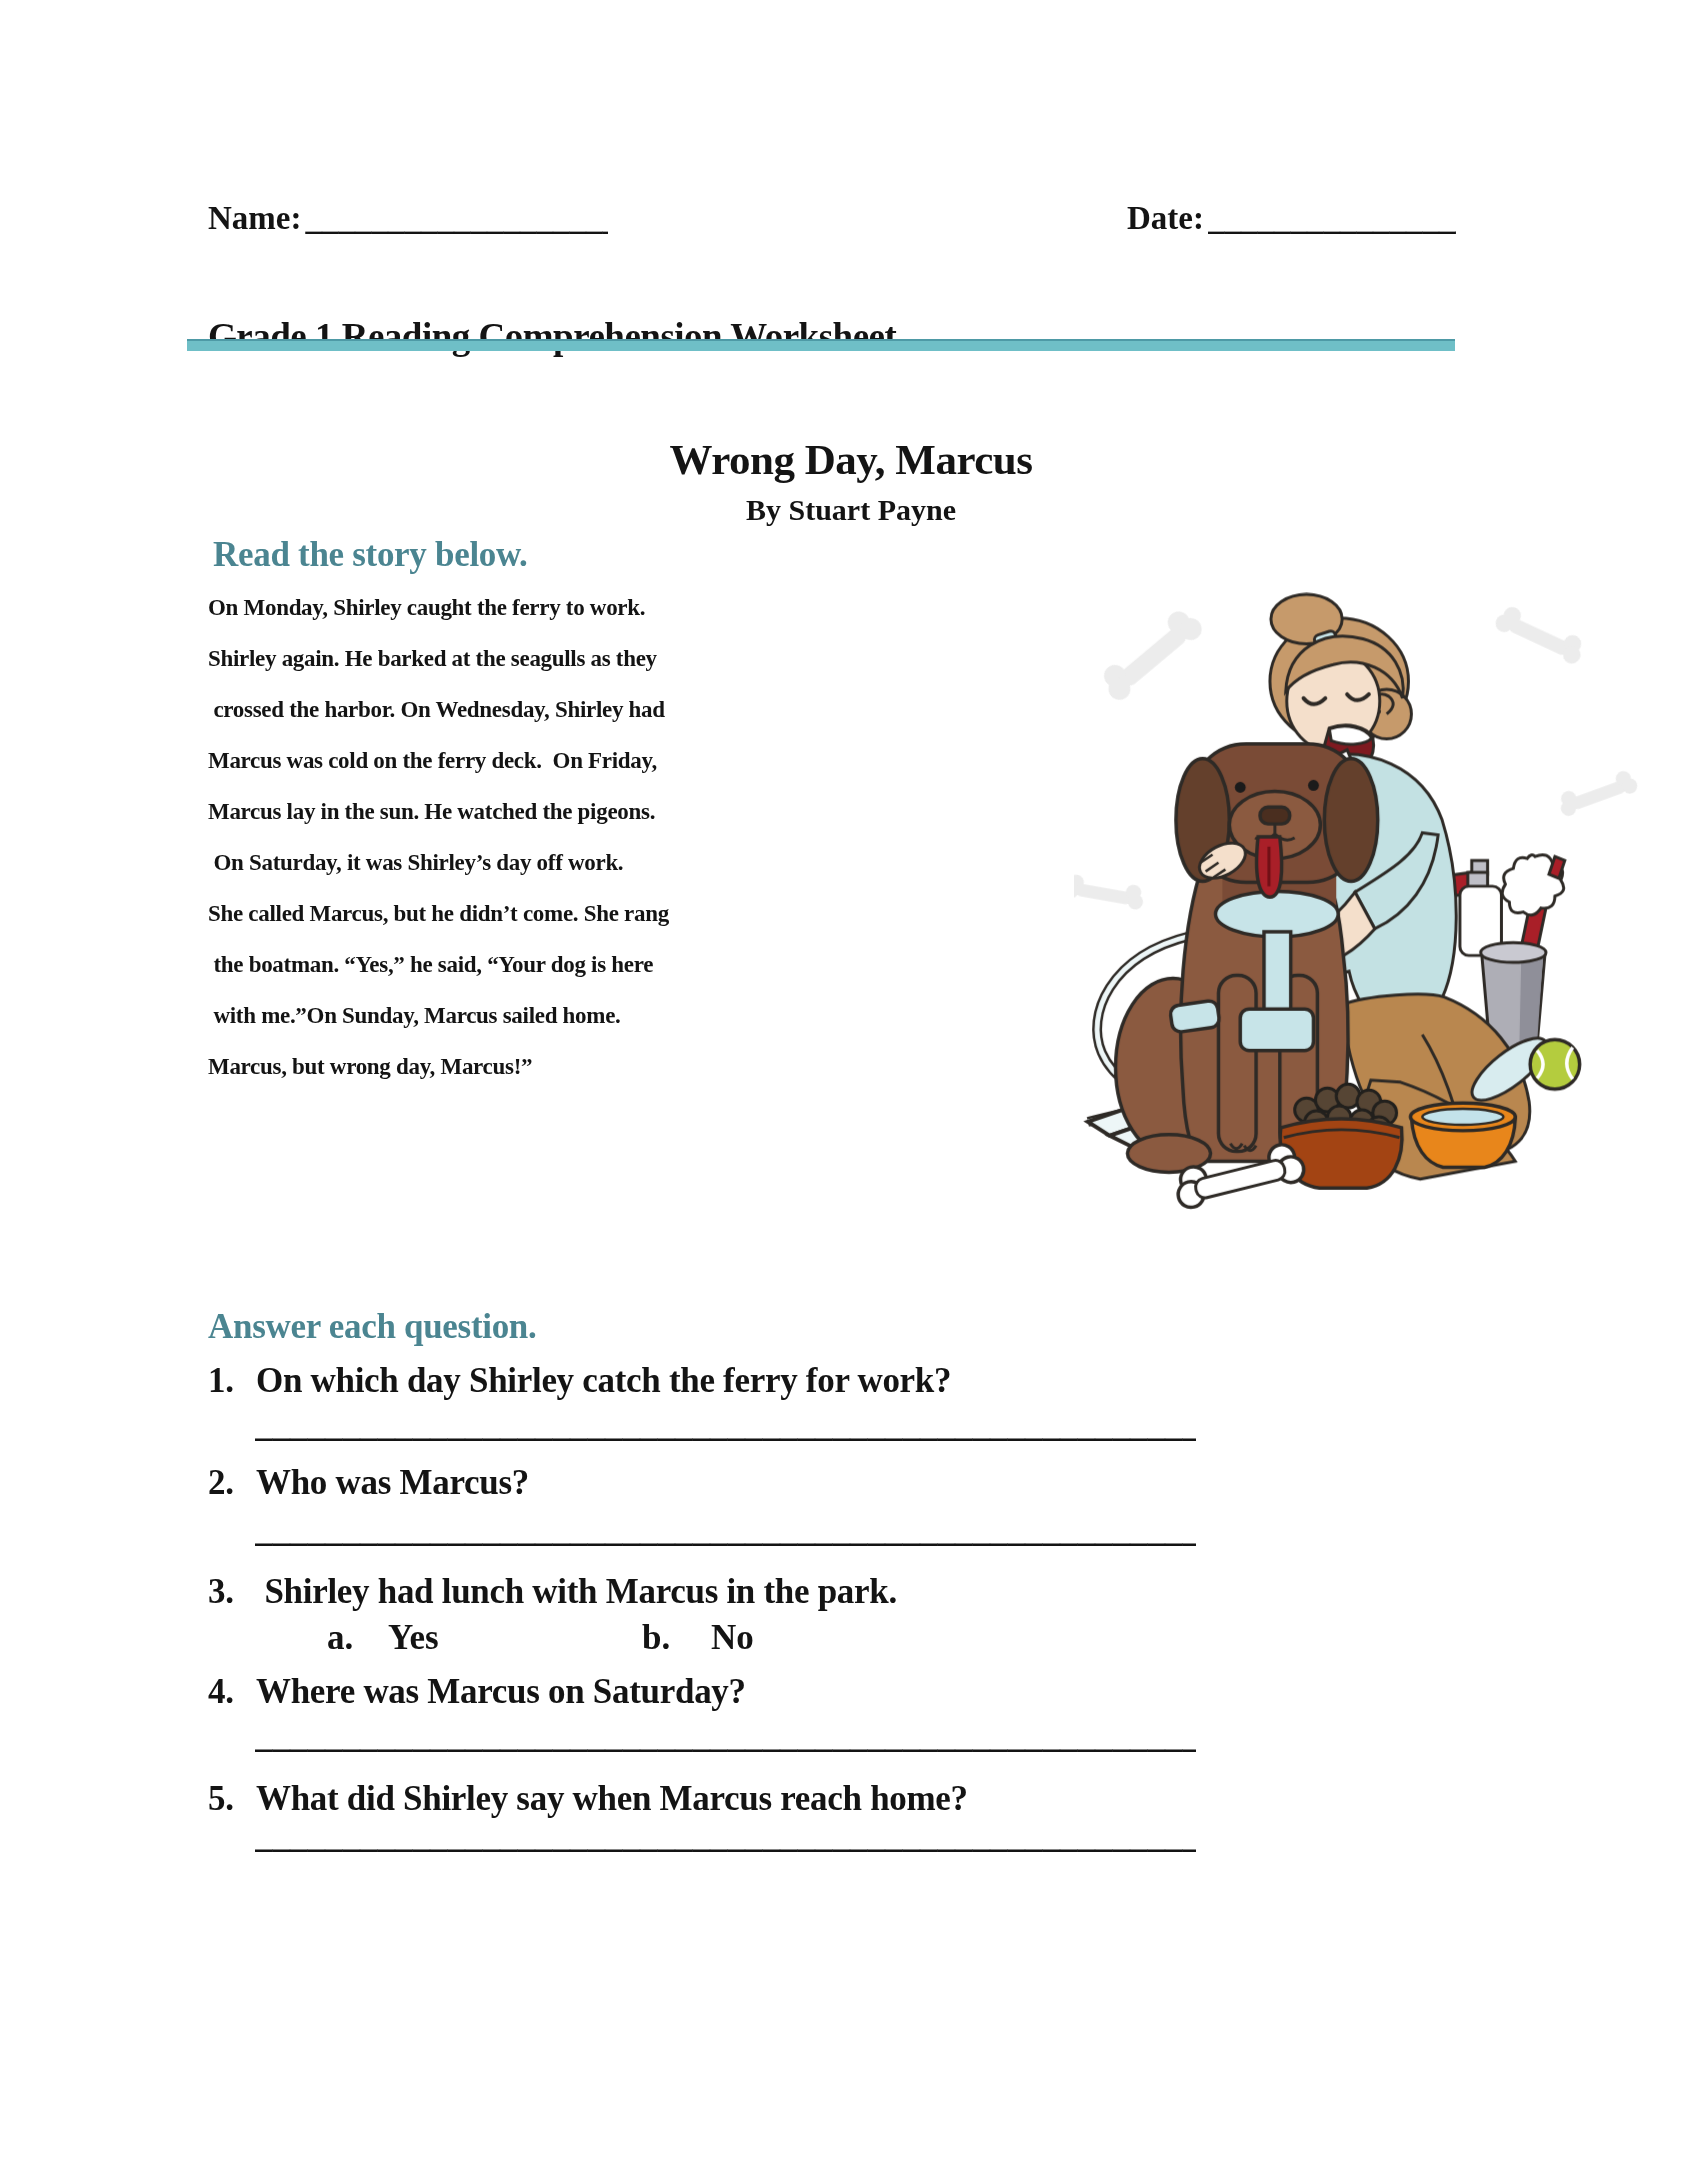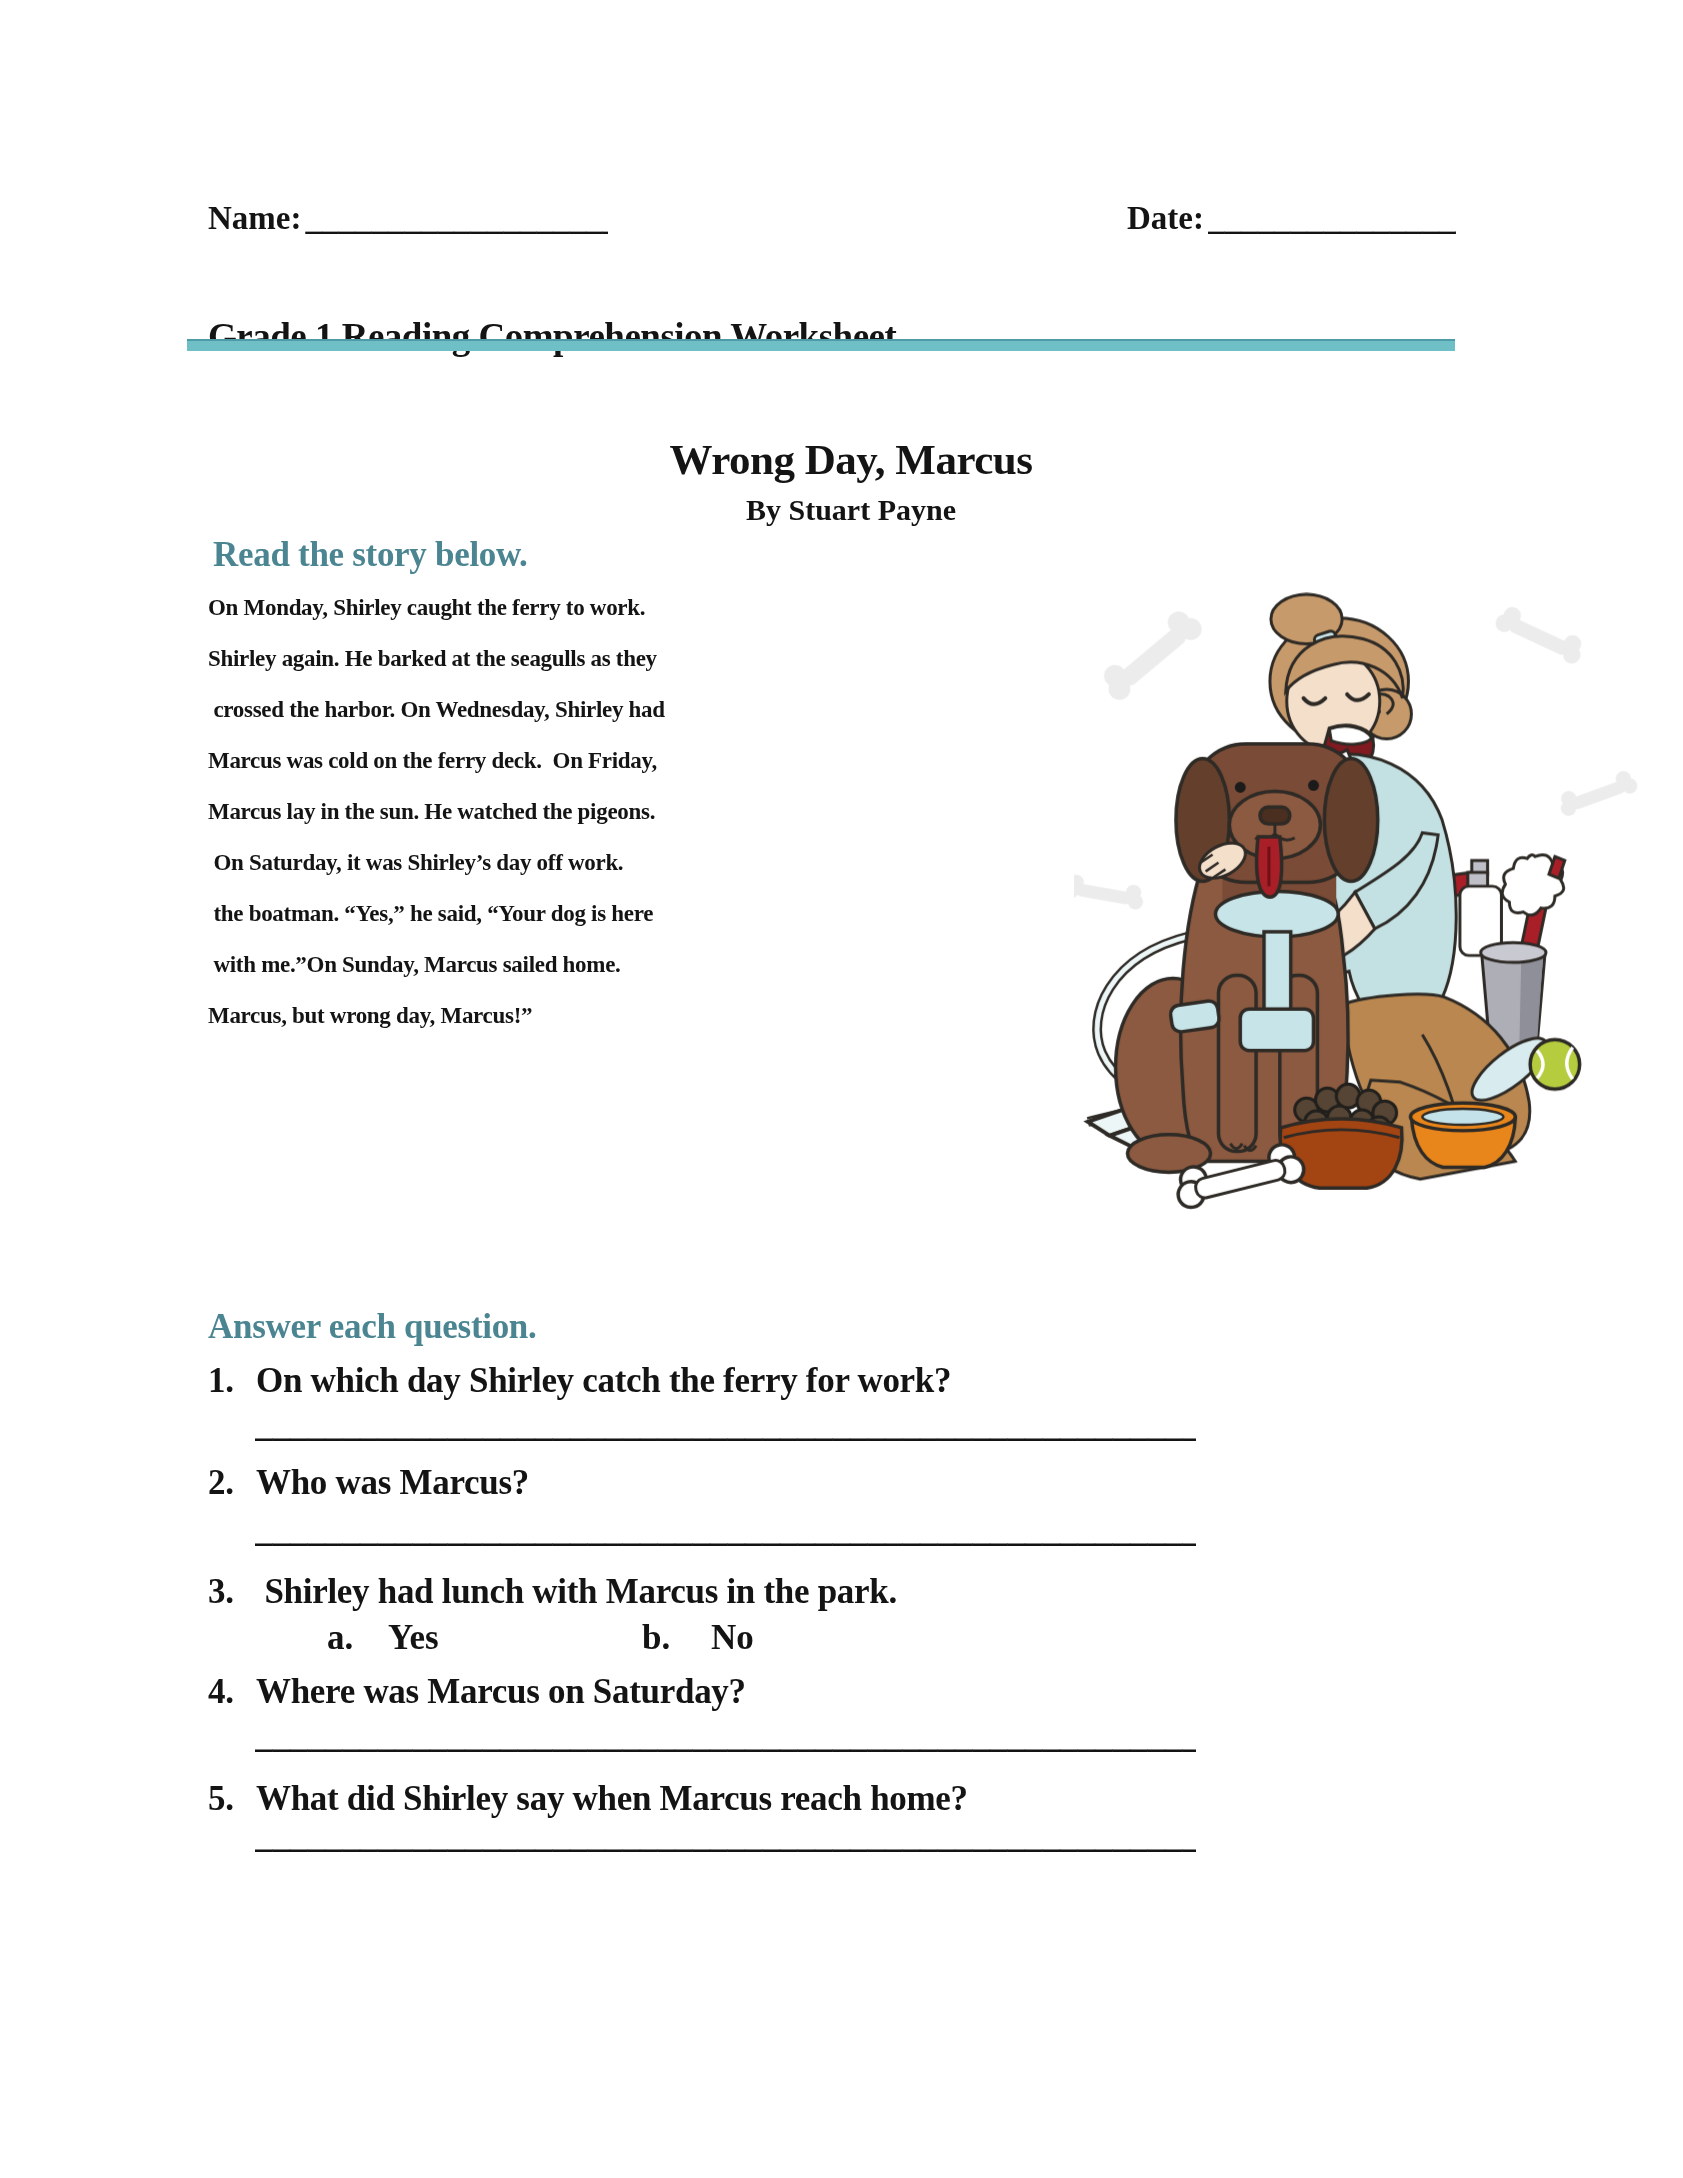--- a/index.html
+++ b/index.html
@@ -54,20 +54,21 @@
 
   <div class="abs teal-head" style="left:213px;top:527px;margin-top:8px;">Read the story below.</div>
 
   <div class="abs story" style="left:208px;top:582px;width:921px;">
     <div class="line">On Monday, Shirley caught the ferry to work.</div>
     <div class="line">Shirley again. He barked at the seagulls as they</div>
     <div class="line"> crossed the harbor. On Wednesday, Shirley had</div>
     <div class="line">Marcus was cold on the ferry deck.  On Friday,</div>
     <div class="line">Marcus lay in the sun. He watched the pigeons.</div>
     <div class="line"> On Saturday, it was Shirley’s day off work.</div>
+    <div class="line">She called Marcus, but he didn’t come. She rang</div>
     <div class="line"> the boatman. “Yes,” he said, “Your dog is here</div>
     <div class="line"> with me.”On Sunday, Marcus sailed home.</div>
     <div class="line">Marcus, but wrong day, Marcus!”</div>
   </div>
 
   <svg class="abs" style="left:1074px;top:587px;" width="564" height="644" viewBox="0 0 570 650">
 
     <g opacity="0.55" fill="#DCDCDC">
       <g transform="translate(80,70) rotate(-40)">
         <rect x="-40" y="-9" width="80" height="18" rx="8"></rect>

